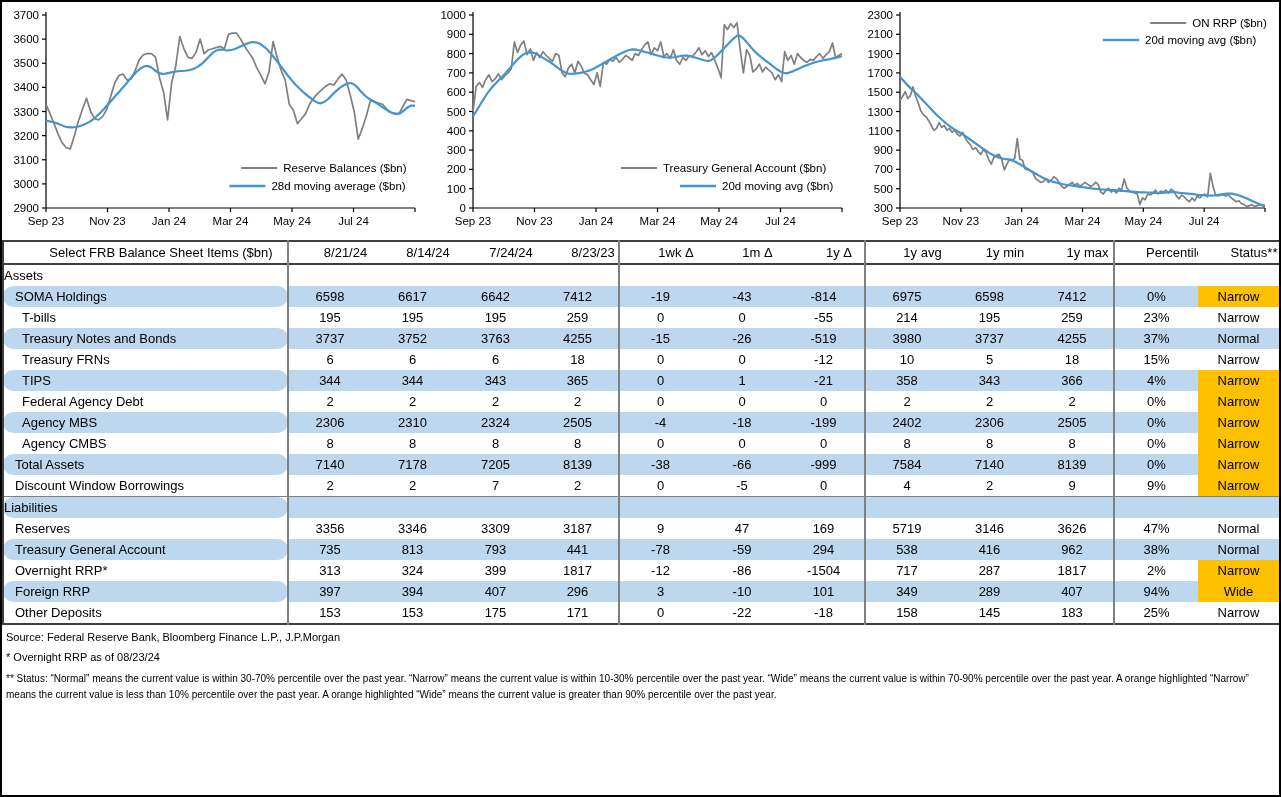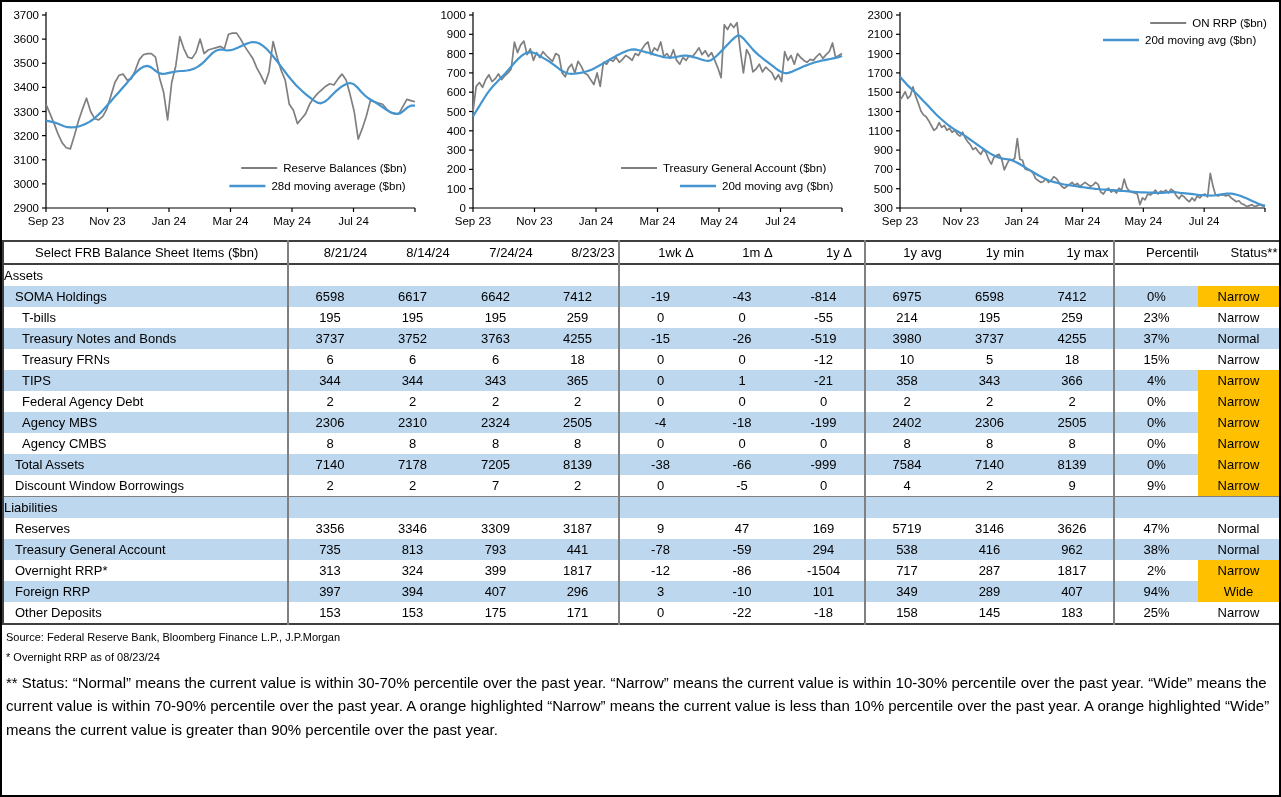--- a/index.html
+++ b/index.html
@@ -7,35 +7,35 @@
   .page{width:1281px;height:797px;box-sizing:border-box;border:2px solid #000;background:#fff;overflow:hidden;}
   .charts-row{display:flex;width:100%;height:236px;}
   .chart-box{width:427px;height:236px;flex:0 0 auto;}
   svg{display:block;}
   .axis-text{font-family:"Liberation Sans",sans-serif;}
 
   table.bs{border-collapse:collapse;table-layout:fixed;width:1277px;border:2px solid #3f3f3f;margin-top:2px;}
   table.bs td,table.bs th{font-size:13px;font-weight:normal;height:21px;padding:0;line-height:21px;
     overflow:hidden;white-space:nowrap;}
   table.bs th{text-align:center;padding-left:31px;}
-  table.bs th.title-cell{text-align:left;}
+  table.bs th.title-cell{text-align:center;}
   table.bs thead tr{border-bottom:2px solid #3f3f3f;}
   td.num{text-align:center;}
-  td.lbl{text-align:left;padding-left:4px;}
+  td.lbl{text-align:left;padding-left:4px;border-radius:11px;}
   .ind1{padding-left:11px !important;}
   .ind2{padding-left:18px !important;}
   tr.shaded td{background:#BDD7EE;}
   td.orange{background:#FFC000 !important;}
   .gdiv{border-right:2px solid #808080;}
   tr.secdiv{border-top:1.5px solid #808080;}
   td.sec{font-weight:bold;}
 
   .footnotes{padding:6px 4px 0 4px;}
   .fn-line{font-size:11px;margin-bottom:8px;}
-  .fn-long{font-size:15px;line-height:1.55;}
+  .fn-long{font-size:10px;line-height:1.55;}
 </style>
 </head>
 <body>
 
 <div class="page">
 
   <div class="charts-row">
     <div class="chart-box">
       <svg width="427" height="236" viewBox="0 0 427 236">
           <line x1="44" y1="10" x2="44" y2="206" stroke="#000" stroke-width="1.2"></line>

